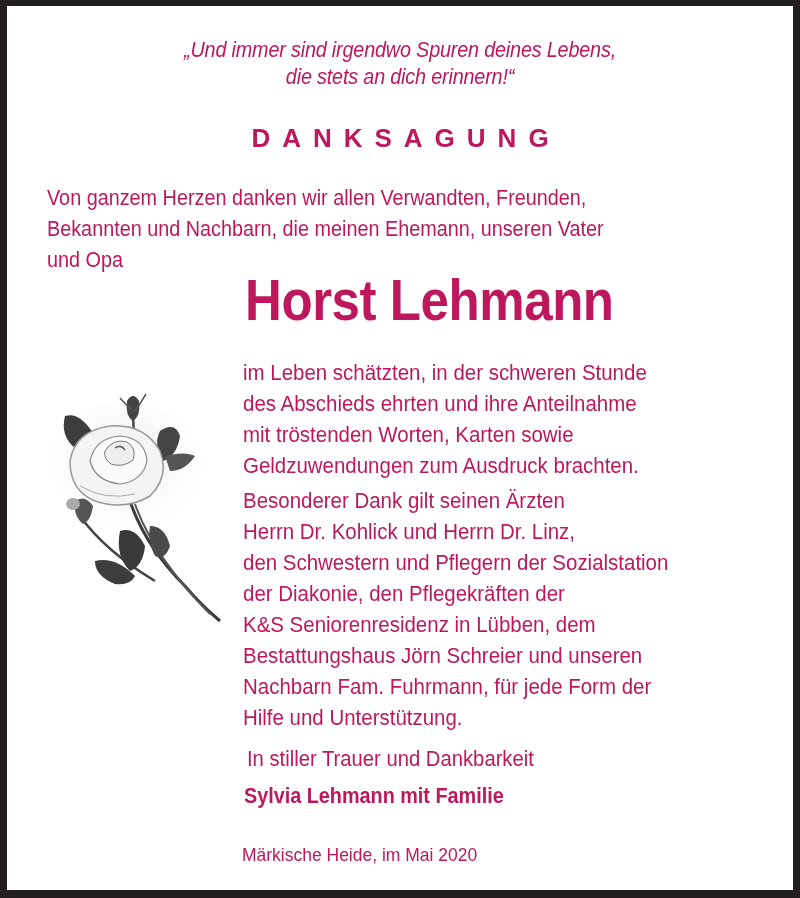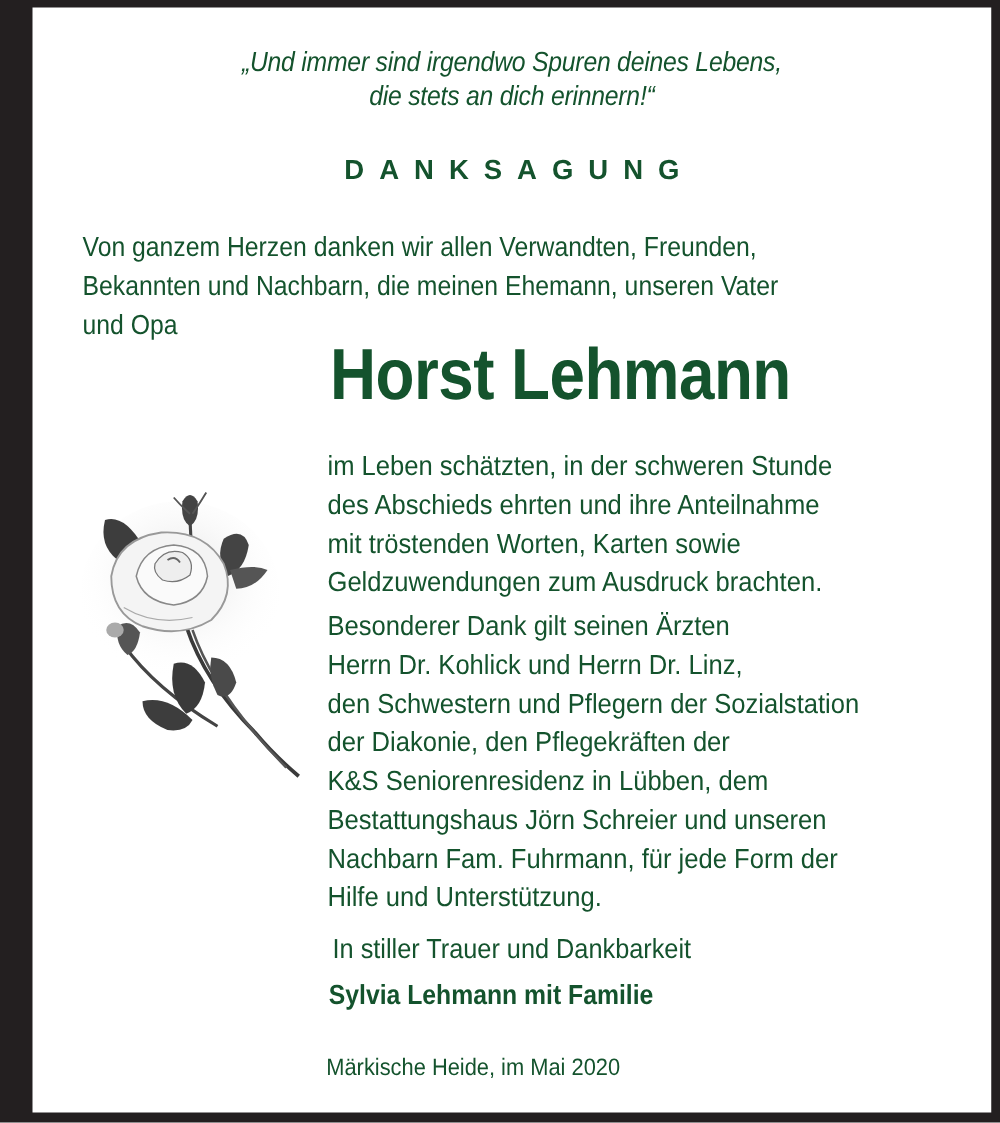--- a/index.html
+++ b/index.html
@@ -1,34 +1,33 @@
 <!DOCTYPE html>
 <html><head>
 <meta charset="utf-8">
 <style>
   html, body { margin: 0; padding: 0; }
   body { width: 800px; height: 898px; background: #231f20; position: relative; overflow: hidden; }
   .frame {
     position: absolute; left: 7px; top: 6px; right: 7px; bottom: 8px;
     background: #ffffff;
     font-family: "Liberation Sans", sans-serif;
-    color: #14532d;
-    margin-left: 19px;
+    color: #be185d;
   }
   .quote {
     position: absolute; left: 0; right: 0; top: 30px;
     text-align: center; font-style: italic;
     font-size: 22px; line-height: 27px;
     transform: scaleX(0.9); transform-origin: center;
     letter-spacing: -0.2px;
   }
   .heading {
     position: absolute; left: 0; right: 0; top: 117px;
     text-align: center; font-weight: bold;
-    font-size: 22px; letter-spacing: 12px;
+    font-size: 26px; letter-spacing: 12px;
     padding-left: 12px;
   }
   .intro {
     position: absolute; left: 40px; top: 176px; width: 740px;
     font-size: 22px; line-height: 31px;
     transform: scaleX(0.9); transform-origin: left;
   }
   .intro div { white-space: nowrap; }
   .name {
     position: absolute; left: 238px; top: 258px;

